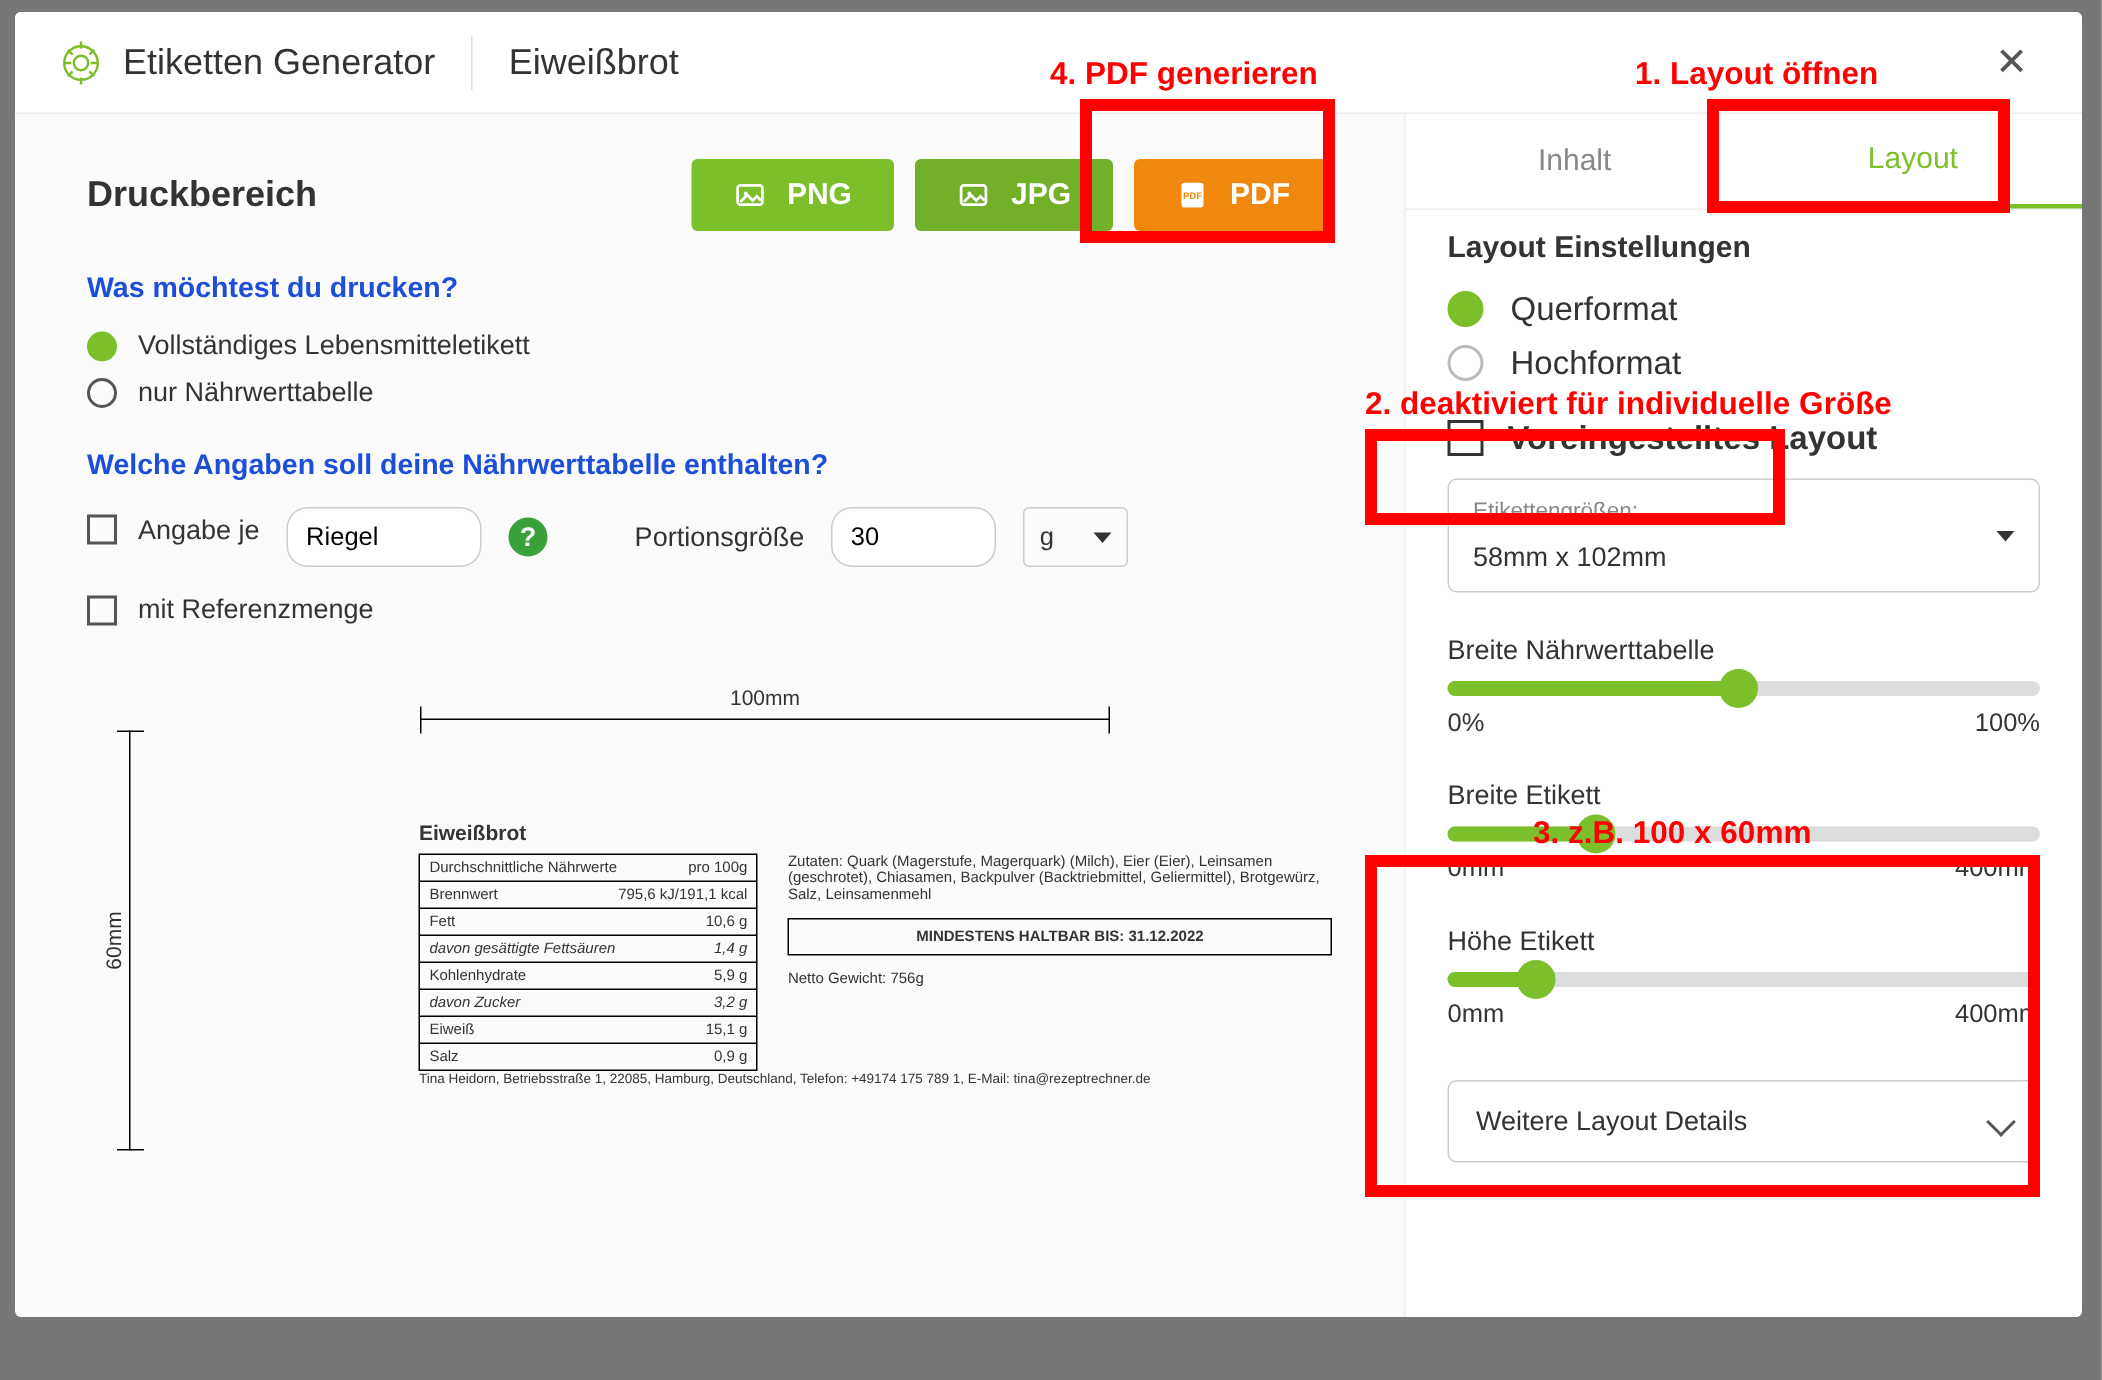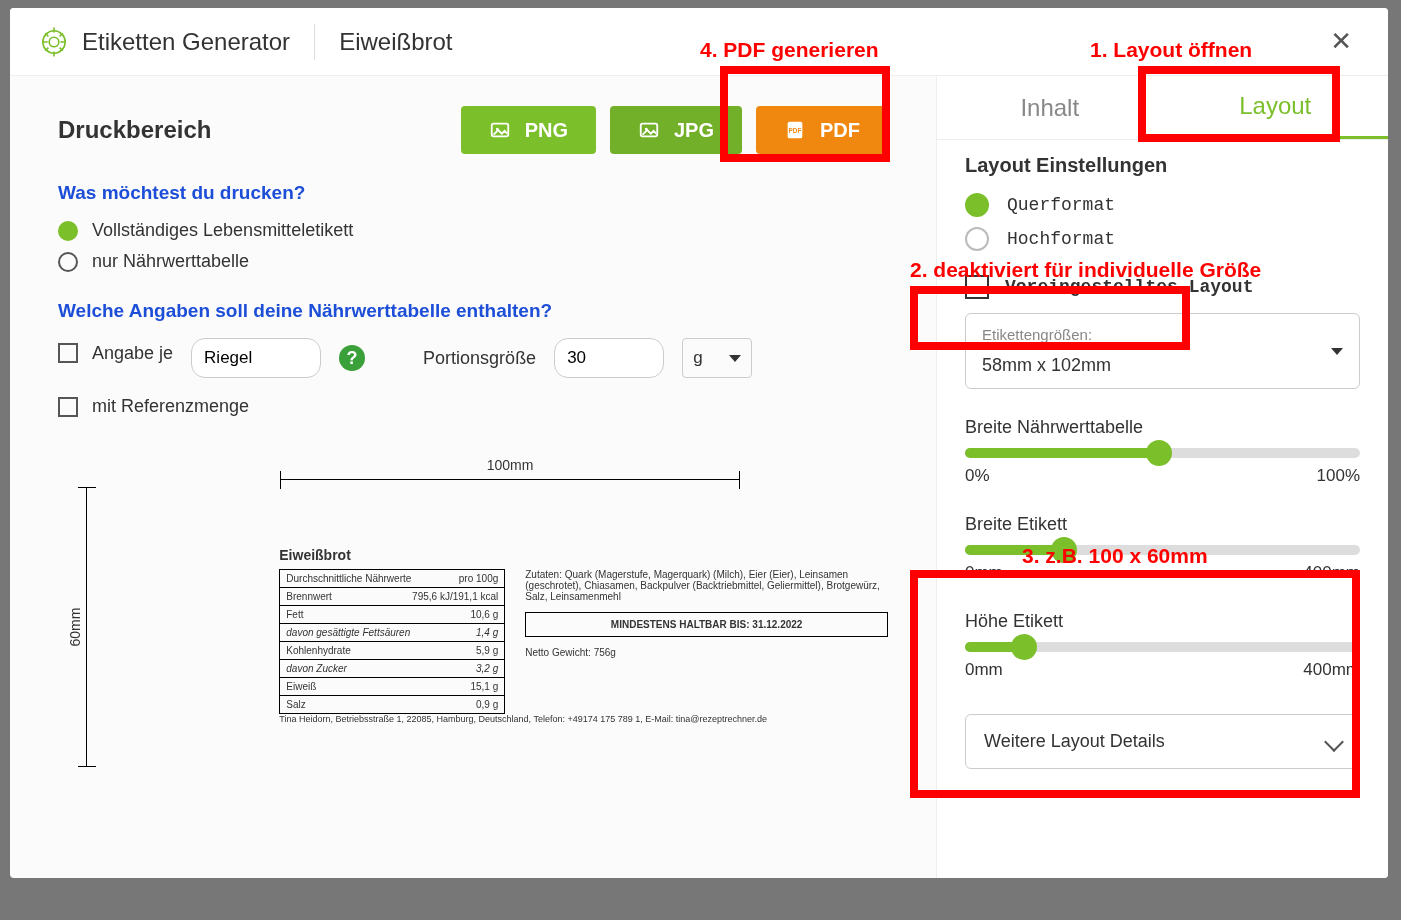--- a/index.html
+++ b/index.html
@@ -53,27 +53,27 @@
   .nutri-table { border:1px solid #000; font-size:10px; width:226px; }
   .nutri-table .trow { display:flex; justify-content:space-between; padding:3px 6px; border-top:1px solid #000; }
   .nutri-table .trow:first-child { border-top:none; }
   .nutri-table .sub { font-style:italic; }
   .card-right { font-size:10px; flex:1; }
   .mhd-box { border:1px solid #000; padding:6px 10px; text-align:center; font-weight:700; margin:10px 0; font-size:10px; }
   .footer-txt { font-size:9px; margin-top:0; }
 
   
   .tabs { display:flex; height:64px; border-bottom:1px solid #eee; }
-  .tab { flex:1; display:flex; align-items:center; justify-content:center; font-size:24px; color:#888; cursor:pointer; }
+  .tab { flex:1; display:flex; align-items:center; justify-content:center; font-size:20px; color:#888; cursor:pointer; }
   .tab.active { color:#7bbf2b; border-bottom:3px solid #7bbf2b; }
   .panel-body { padding:14px 28px 20px 28px; overflow:auto; flex:1; }
   .panel-h { font-size:20px; font-weight:700; margin-bottom:16px; }
   .radio-big { width:24px; height:24px; border-radius:50%; border:2px solid #bbb; }
   .radio-big.on { background:#7bbf2b; border-color:#7bbf2b; }
-  .opt-lbl { font-size:18px; color:#333;font-family:Liberation Mono, monospace; }
+  .opt-lbl { font-size:22px; color:#333; }
   .pre-checkbox { width:24px; height:24px; border:2px solid #333; }
   .card-box { border:1px solid #ccc; border-radius:6px; padding:12px 16px; margin-top:14px; display:flex; align-items:center; justify-content:space-between; }
   .card-box .sml { font-size:15px; color:#888; }
   .card-box .big { font-size:18px; color:#333;margin-top:12px; }
   .slider-lbl { font-size:18px; margin-top:28px; margin-bottom:10px; }
   .slider-track { position:relative; height:10px; background:#ddd; border-radius:5px; }
   .slider-fill { position:absolute; left:0; top:0; height:10px; background:#7bbf2b; border-radius:5px; }
   .slider-thumb { position:absolute; top:-8px; width:26px; height:26px; background:#7bbf2b; border-radius:50%; }
   .range-row { display:flex; justify-content:space-between; font-size:17px; margin-top:8px; }
   .accordion { border:1px solid #ccc; border-radius:6px; padding:16px 18px; margin-top:34px; display:flex; align-items:center; justify-content:space-between; font-size:18px; cursor:pointer; }

